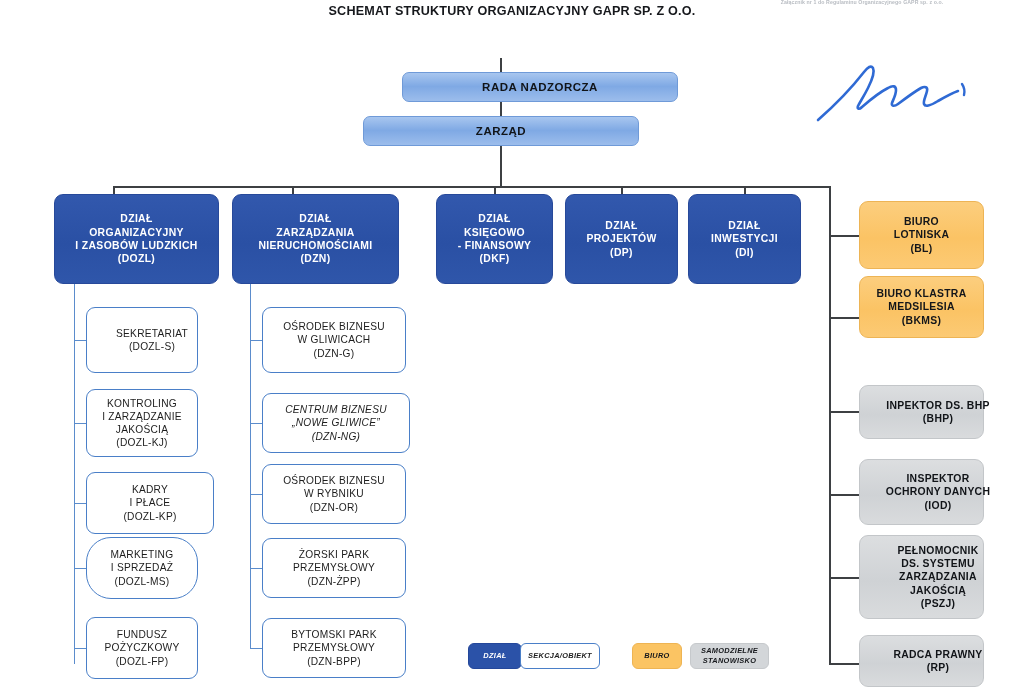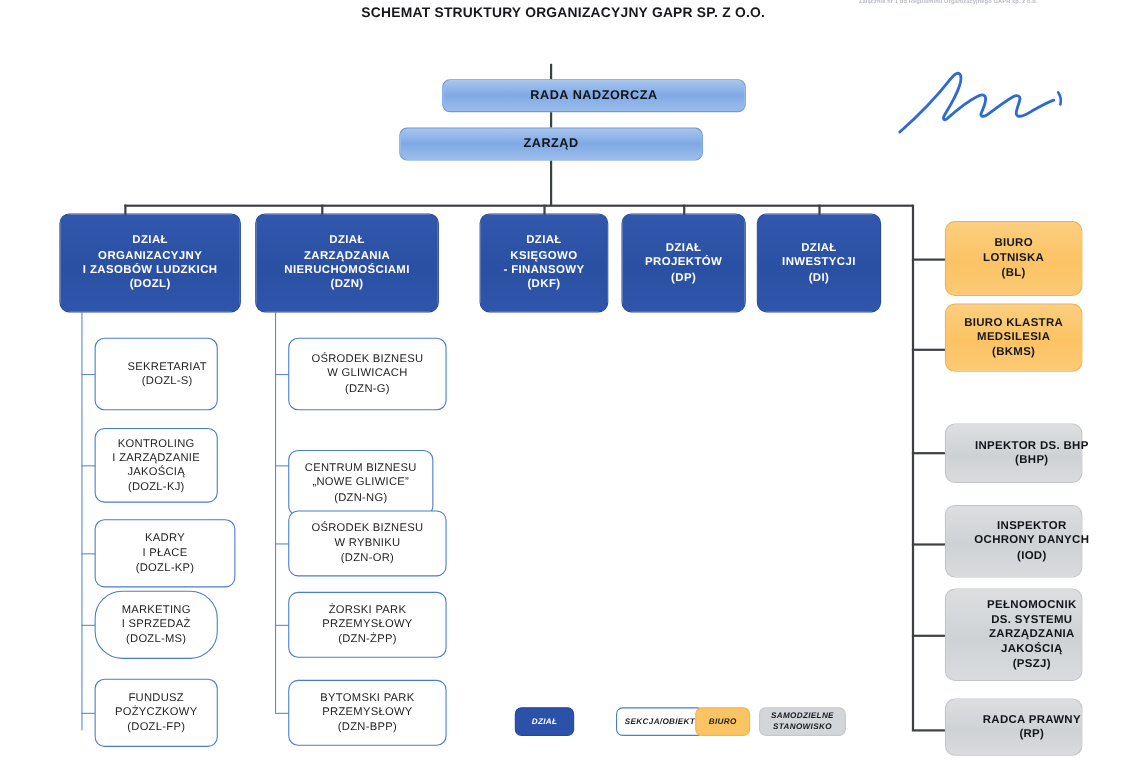--- a/index.html
+++ b/index.html
@@ -261,21 +261,21 @@
   <div class="conn-blue h" style="left:250px; top:494px; width:13px;"></div>
   <div class="conn-blue h" style="left:250px; top:568px; width:13px;"></div>
   <div class="conn-blue h" style="left:250px; top:648px; width:13px;"></div>
 
   <div class="box tier-sec" style="left:262px; top:307px; width:144px; height:66px;">
     <span class="ln">OŚRODEK BIZNESU</span>
     <span class="ln">W GLIWICACH</span>
     <span class="ln">(DZN-G)</span>
   </div>
 
-  <div class="box tier-sec" style="left:262px; top:409px; width:132px; height:60px;">
+  <div class="box tier-sec" style="left:262px; top:393px; width:148px; height:60px;font-style:italic;">
     <span class="ln">CENTRUM BIZNESU</span>
     <span class="ln">„NOWE GLIWICE”</span>
     <span class="ln">(DZN-NG)</span>
   </div>
 
   <div class="box tier-sec" style="left:262px; top:464px; width:144px; height:60px;">
     <span class="ln">OŚRODEK BIZNESU</span>
     <span class="ln">W RYBNIKU</span>
     <span class="ln">(DZN-OR)</span>
   </div>
@@ -333,21 +333,21 @@
 
   <div class="box tier-gray" style="left:859px; top:635px; width:125px; height:52px;">
     <span class="ln">RADCA PRAWNY</span>
     <span class="ln">(RP)</span>
   </div>
 
   <div class="lg lg-dzial" style="left:468px; top:643px; width:54px; height:26px;">
     <span class="ln">DZIAŁ</span>
   </div>
 
-  <div class="lg lg-sekcja" style="left:560px; top:643px; width:80px; height:26px;">
+  <div class="lg lg-sekcja" style="left:520px; top:643px; width:80px; height:26px;">
     <span class="ln">SEKCJA/OBIEKT</span>
   </div>
 
   <div class="lg lg-biuro" style="left:632px; top:643px; width:50px; height:26px;">
     <span class="ln">BIURO</span>
   </div>
 
   <div class="lg lg-gray" style="left:690px; top:643px; width:79px; height:26px;">
     <span class="ln">SAMODZIELNE</span>
     <span class="ln">STANOWISKO</span>

